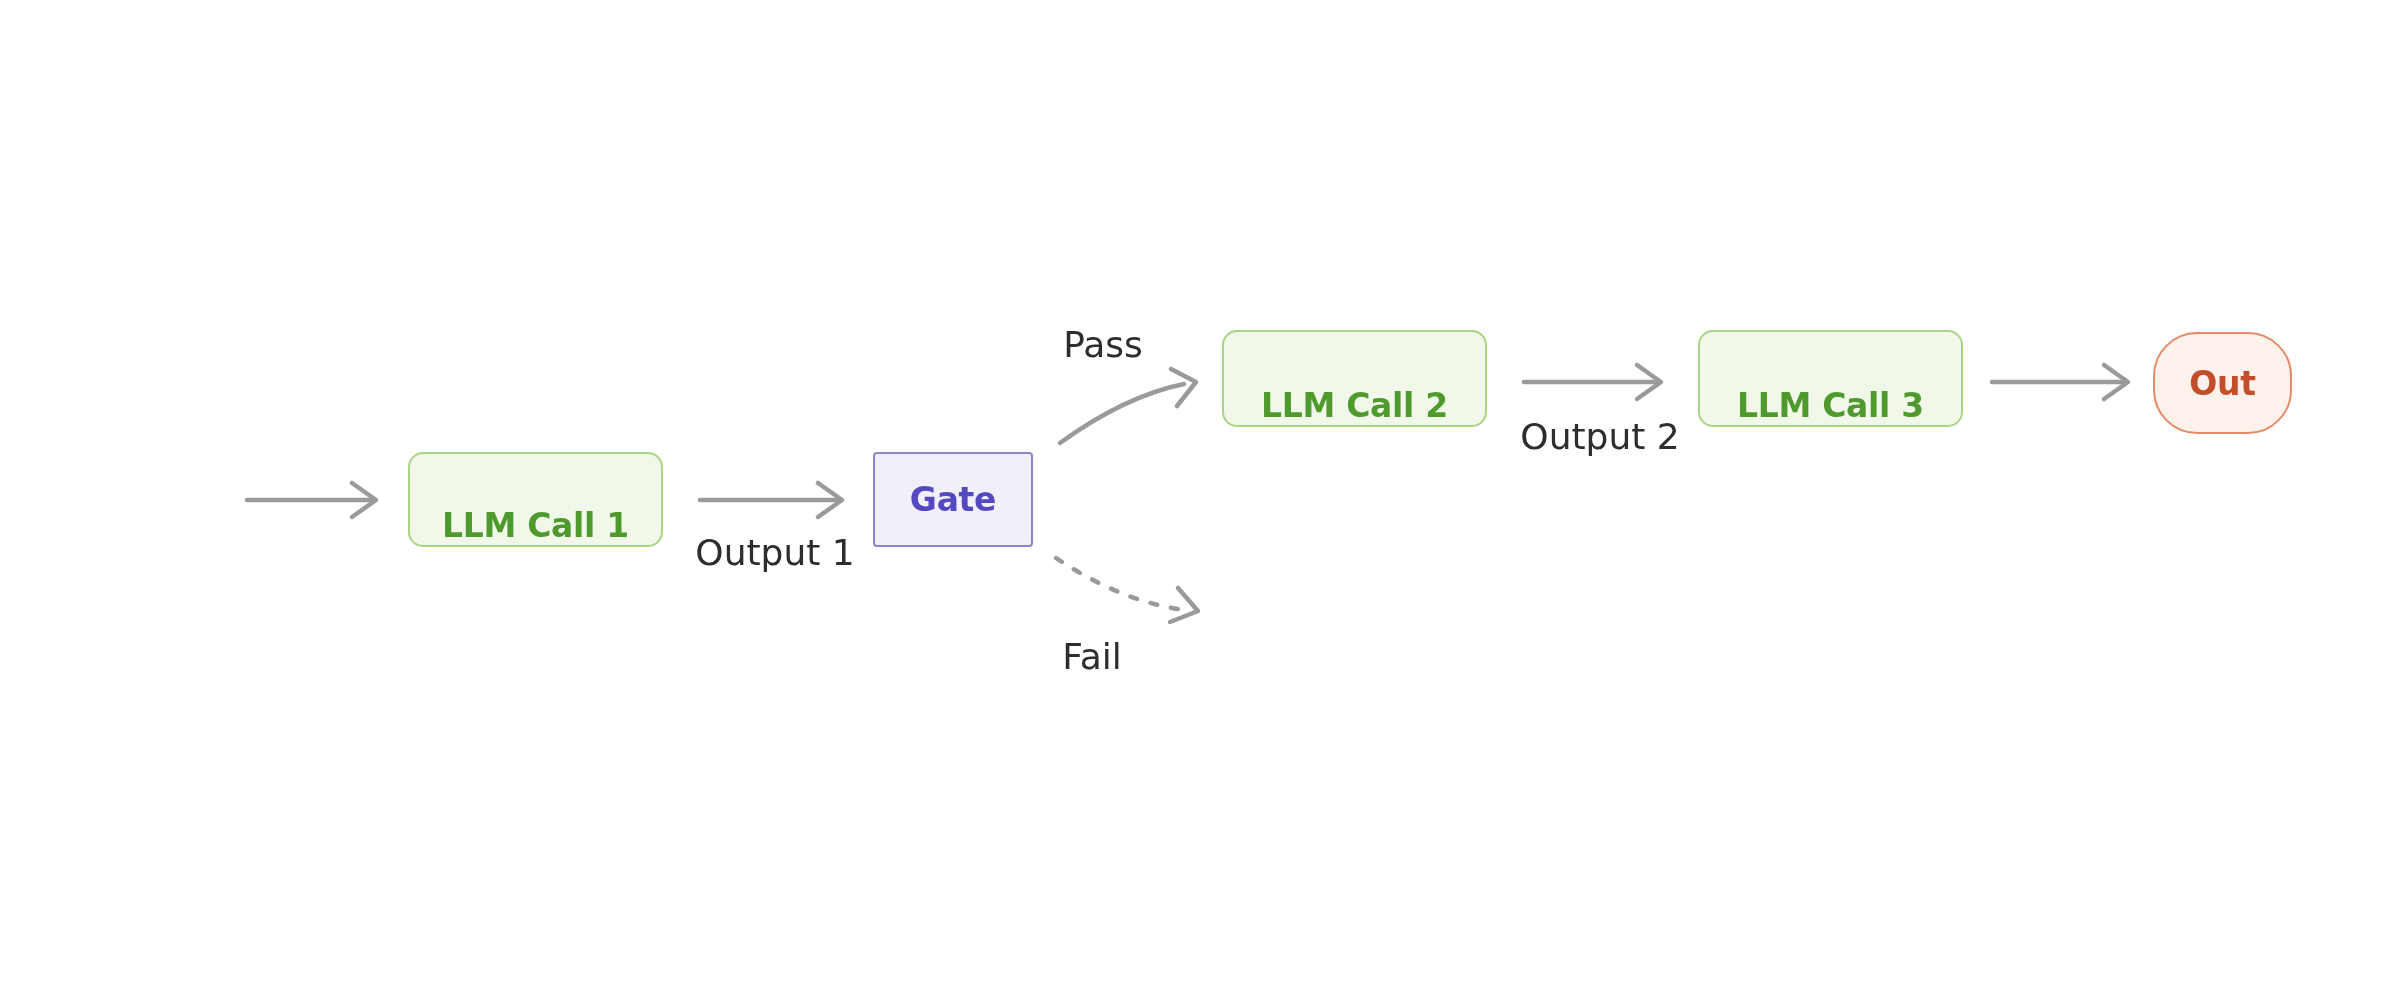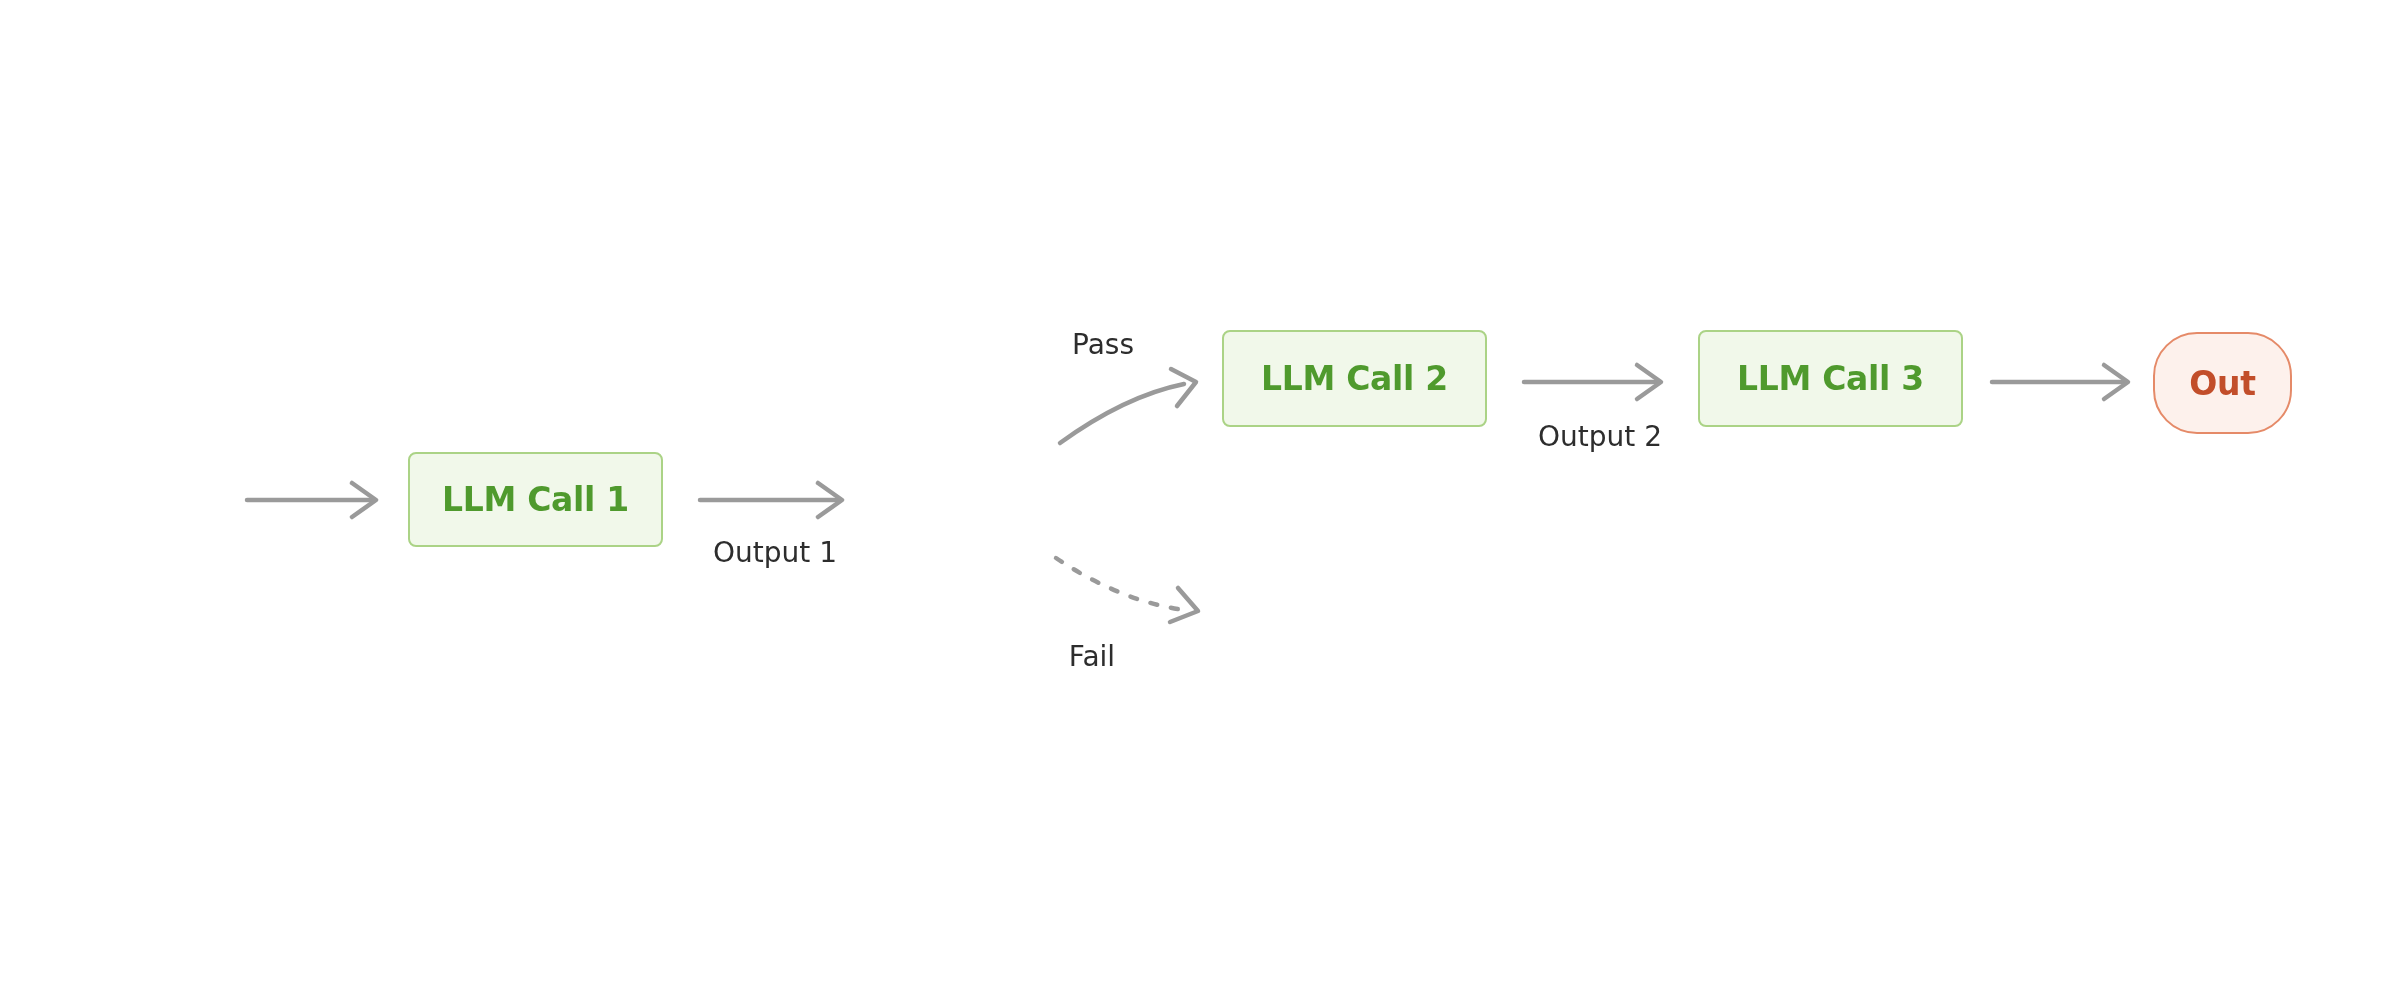--- a/index.html
+++ b/index.html
@@ -47,21 +47,22 @@
     font-weight: bold;
     font-size: 33px;
     letter-spacing: -0.3px;
     border: 2px solid;
     cursor: default;
   }
   .node.green {
     background: var(--green-fill);
     border-color: var(--green-border);
     color: var(--green-text);
-    border-radius: 8px;
+    border-radius: 15px;
+    align-items: flex-end;
   }
   .node.purple {
     background: var(--purple-fill);
     border-color: var(--purple-border);
     color: var(--purple-text);
     border-radius: 4px;
   }
   .node.pink {
     background: var(--pink-fill);
     border-color: var(--pink-border);
@@ -70,21 +71,21 @@
   #node-in   { left: 112px;  top: 452px; width: 108px; height: 96px; border-radius: 48px; }
   #node-llm1 { left: 408px;  top: 452px; width: 255px; height: 95px; }
   #node-gate { left: 873px;  top: 452px; width: 160px; height: 95px; }
   #node-llm2 { left: 1222px; top: 330px; width: 265px; height: 97px; }
   #node-llm3 { left: 1698px; top: 330px; width: 265px; height: 97px; }
   #node-out  { left: 2153px; top: 332px; width: 139px; height: 102px; border-radius: 44px; }
   #node-exit { left: 1222px; top: 575px; width: 150px; height: 92px; border-radius: 44px; }
   .edge-label {
     position: absolute;
     transform: translate(-50%, -50%);
-    font-size: 28px;
+    font-size: 36px;
     font-weight: normal;
     color: var(--edge-label-text);
     white-space: nowrap;
   }
   #label-output1 { left: 775px;  top: 552px; }
   #label-pass    { left: 1103px; top: 344px; }
   #label-output2 { left: 1600px; top: 436px; }
   #label-fail    { left: 1092px; top: 656px; }
 </style>
 </head>
@@ -117,20 +118,23 @@
       <path class="edge-path dashed" d="M1056,558 Q1120,601 1184,610"></path>
       <path class="edge-path" d="M1178,588 L1198,611 L1170,622"></path>
     </g>
   </svg>
 
 
   <div class="node green" id="node-llm1">
     <span>LLM Call 1</span>
   </div>
 
+  <div class="node purple" id="node-gate">
+    <span>Gate</span>
+  </div>
 
   <div class="node green" id="node-llm2">
     <span>LLM Call 2</span>
   </div>
 
   <div class="node green" id="node-llm3">
     <span>LLM Call 3</span>
   </div>
 
   <div class="node pink" id="node-out">

